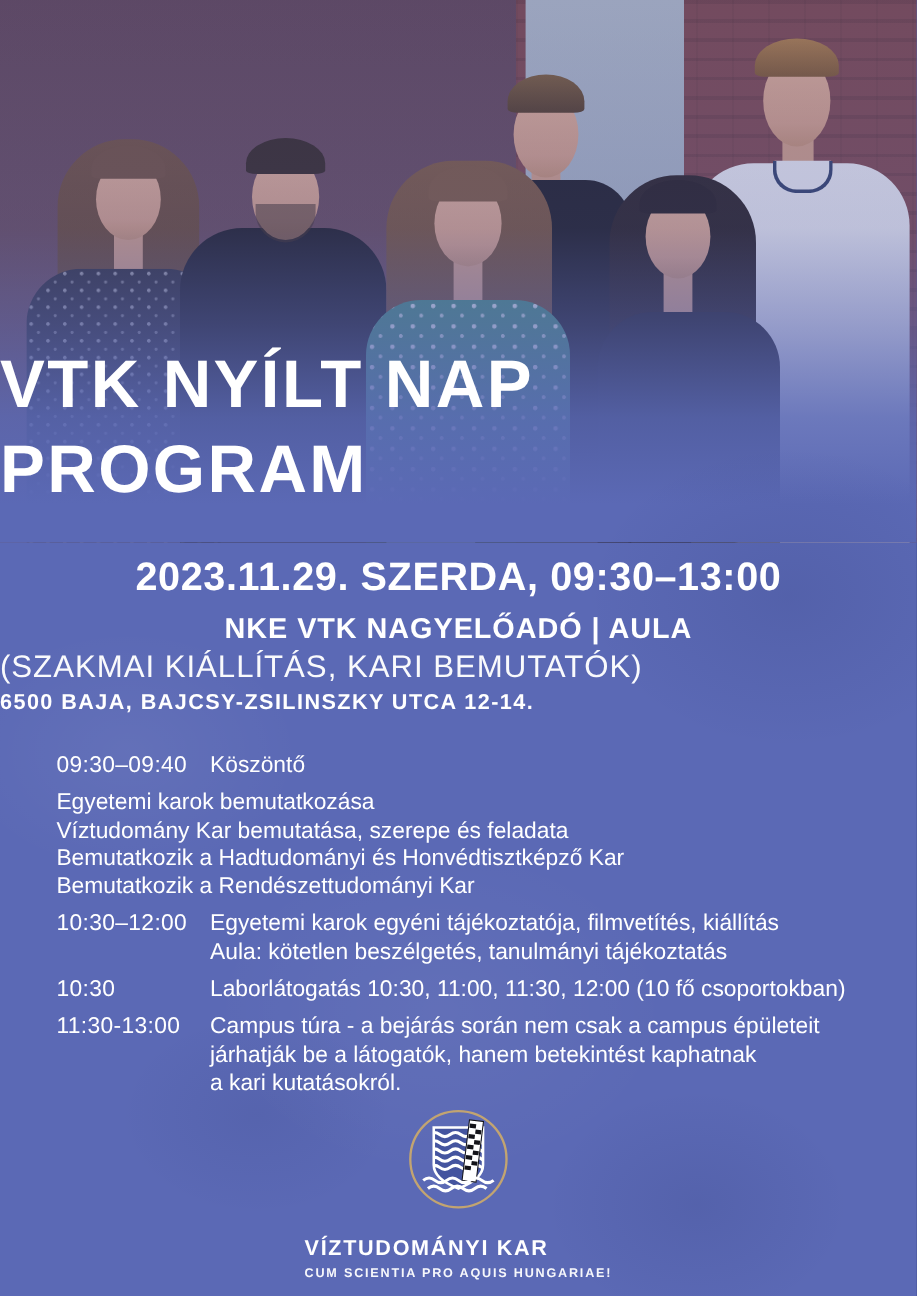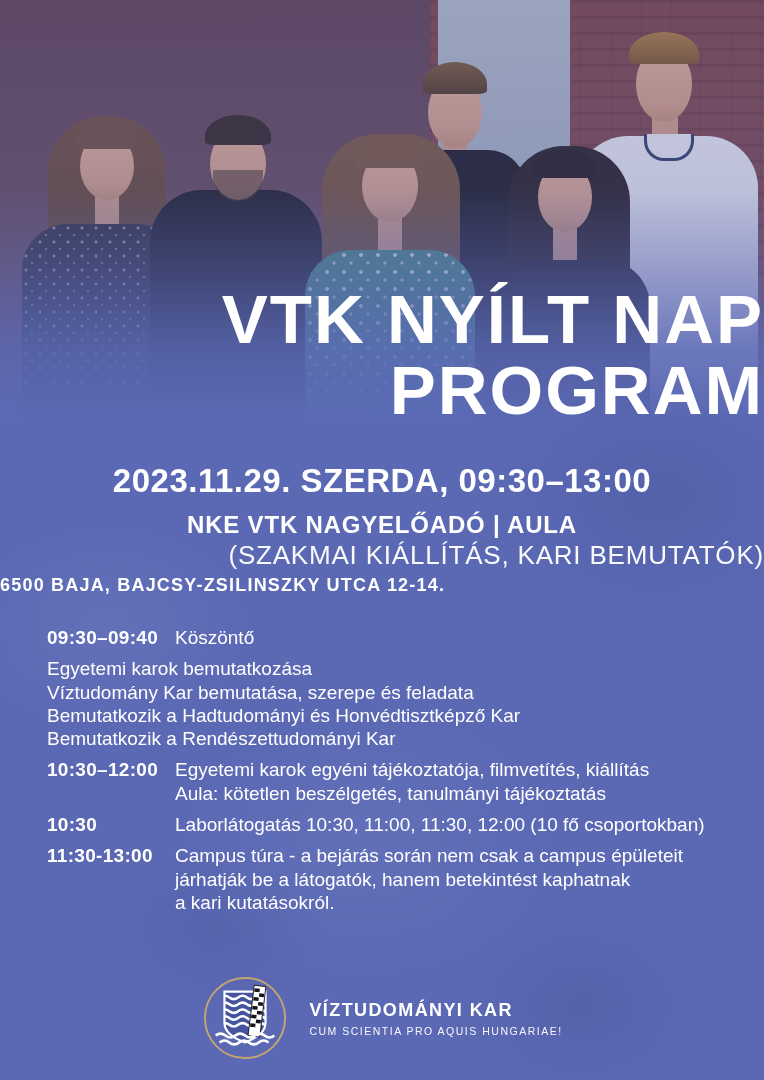--- a/index.html
+++ b/index.html
@@ -93,42 +93,42 @@
 
   .photo-overlay{position:absolute;inset:0;z-index:6;
     background:linear-gradient(180deg,
       rgba(92,94,158,0.28) 0%,
       rgba(92,98,168,0.34) 42%,
       rgba(92,102,176,0.60) 60%,
       rgba(91,105,181,0.88) 77%,
       rgba(91,105,181,1) 93%);}
 
   
-  .title{position:absolute;top:284px;left:0;width:100%;z-index:10;text-align:right;
-    font-weight:800;font-size:69px;line-height:71px;letter-spacing:2px;}
+  .title{position:absolute;top:284px;left:0;width:100%;z-index:10;text-align:left;
+    font-weight:800;font-size:56px;line-height:71px;letter-spacing:2px;}
   .dateline{position:absolute;top:462px;width:100%;z-index:10;text-align:center;
     font-weight:bold;font-size:33px;letter-spacing:.5px;}
   .venue{position:absolute;top:511px;width:100%;z-index:10;text-align:center;
     font-weight:bold;font-size:24px;letter-spacing:.8px;}
-  .venue-sub{position:absolute;top:540px;width:100%;z-index:10;text-align:right;
+  .venue-sub{position:absolute;top:540px;width:100%;z-index:10;text-align:left;
     font-weight:300;font-size:26px;letter-spacing:.8px;opacity:.97;}
   .address{position:absolute;top:575px;width:100%;z-index:10;
     font-weight:bold;font-size:18px;letter-spacing:1.2px;}
 
   .schedule{position:absolute;top:626px;left:47px;right:28px;z-index:10;font-size:19px;line-height:23.3px;}
   .entry{display:flex;margin-bottom:8px;}
-  .time{flex:0 0 128px;font-weight:bold;letter-spacing:.3px;}
+  .time{flex:0 0 128px;font-weight:normal;letter-spacing:.3px;}
   .desc{flex:1;}
 
   
-  .footer{position:absolute;top:974px;left:0;width:100%;z-index:10;
-    display:flex;justify-content:center;align-items:center;gap:20px;}
+  .footer{position:absolute;top:922px;left:0;width:100%;z-index:10;
+    display:flex;justify-content:center;align-items:center;gap:20px;flex-direction:column;}
   .logo{width:88px;height:88px;flex:0 0 88px;}
   .org-name{font-weight:bold;font-size:18px;letter-spacing:1.4px;}
-  .motto{font-size:10.5px;letter-spacing:1.5px;margin-top:4px;font-weight:normal;opacity:.95;}
+  .motto{font-size:10.5px;letter-spacing:1.5px;margin-top:4px;font-weight:bold;opacity:.95;}
 </style>
 </head>
 <body>
 
 <div class="poster">
 
   <div class="photo">
     <div class="wall-left"></div>
     <div class="wall-right"></div>
     <div class="sky-panel"></div>

